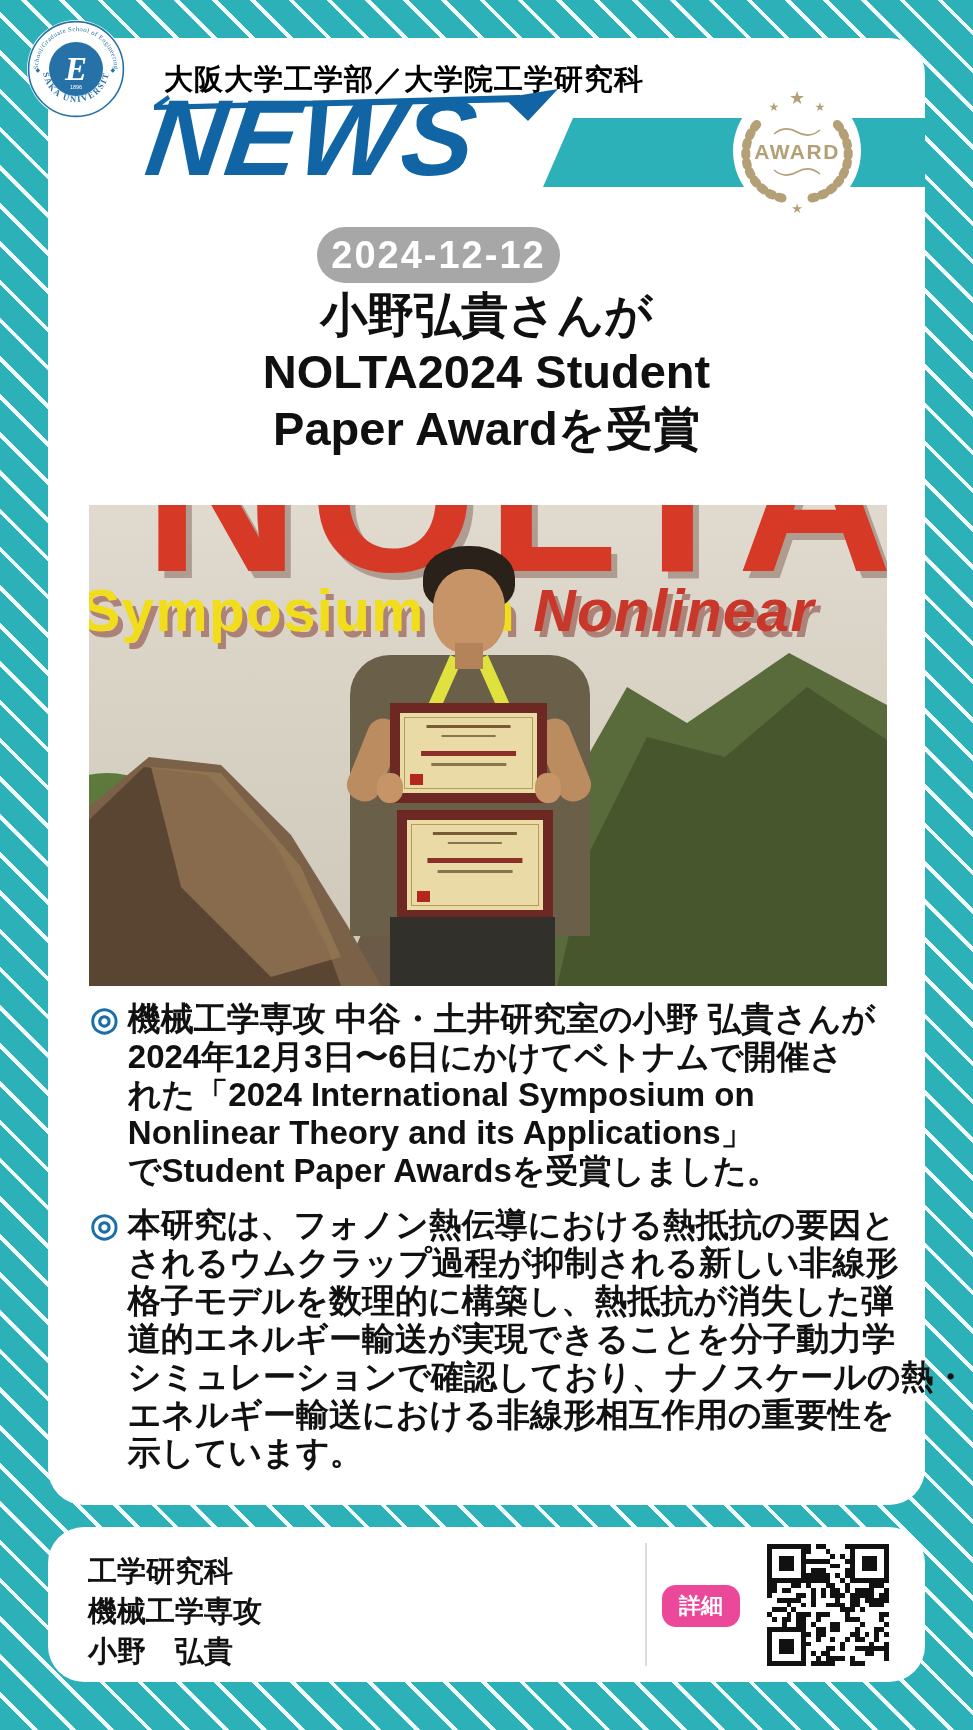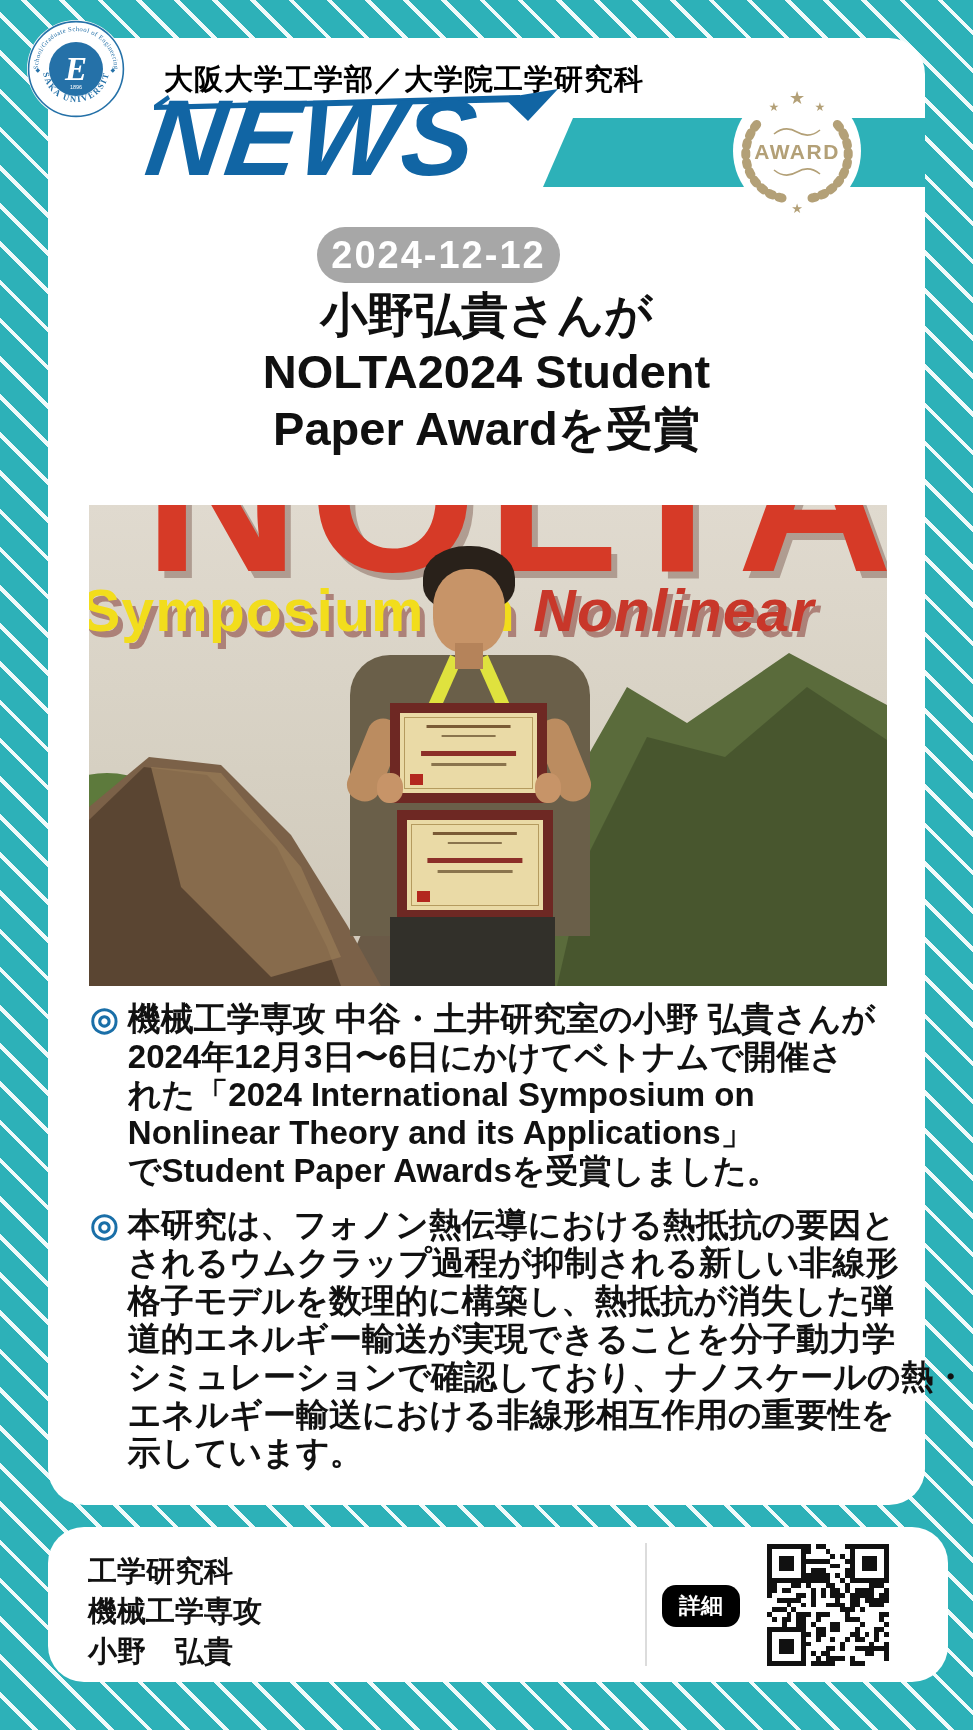--- a/index.html
+++ b/index.html
@@ -1,21 +1,21 @@
 <!DOCTYPE html>
 <html><head>
 <meta charset="utf-8">
 <style>
   html,body{margin:0;padding:0;background:#777;}
   .page{position:relative;width:973px;height:1730px;overflow:hidden;
     font-family:"Liberation Sans",sans-serif;
     background:repeating-linear-gradient(45deg,#2db1b8 0,#2db1b8 23px,#f0fafa 23px,#f0fafa 27px);}
   .card{position:absolute;left:48px;width:877px;background:#fff;border-radius:36px;}
   .main-card{top:38px;height:1467px;}
-  .footer-card{top:1527px;height:155px;padding-left:23px;}
+  .footer-card{top:1527px;height:155px;}
 
   
   .logo{position:absolute;left:-22px;top:-19px;width:100px;height:100px;z-index:6;}
   .org-line{position:absolute;left:116px;top:22px;font-family:"Liberation Serif",serif;
     font-size:29px;font-weight:700;color:#000000;letter-spacing:1px;white-space:nowrap;}
   .swoosh{position:absolute;left:106px;top:50px;z-index:3;}
   .news{position:absolute;left:100px;top:46px;z-index:3;font-size:108px;line-height:108px;
     font-weight:bold;font-style:italic;color:#1165a4;letter-spacing:1px;transform:skewX(-8deg);}
   .teal-band{position:absolute;left:495px;right:0;top:80px;height:69px;background:#2db1b8;
     clip-path:polygon(30px 0,100% 0,100% 100%,0 100%);z-index:1;}
@@ -73,21 +73,21 @@
   .para{display:flex;gap:9px;}
   .para + .para{margin-top:16px;}
   .bullet{font-size:33px;line-height:38px;font-weight:700;color:#1a6fa8;flex:0 0 auto;}
   .para-text{font-size:33px;line-height:38px;font-weight:700;white-space:pre;margin:0;}
 
   
   .affil{position:absolute;left:40px;top:24px;font-size:29px;line-height:40px;font-weight:700;
     color:#111;white-space:pre;}
   .v-divider{position:absolute;left:597px;top:16px;bottom:16px;width:2px;background:#dcdcdc;}
   .detail-btn{position:absolute;left:614px;top:58px;width:78px;height:42px;border:none;
-    border-radius:14px;background:#000000;color:#fff;font-size:22px;font-weight:700;
+    border-radius:14px;background:#ec4899;color:#fff;font-size:22px;font-weight:700;
     font-family:"Liberation Sans",sans-serif;display:flex;align-items:center;justify-content:center;cursor:pointer;}
   .qr{position:absolute;left:719px;top:17px;width:122px;height:122px;}
 </style>
 </head>
 <body>
 
 <div class="page">
 
   <div class="card main-card">
 

